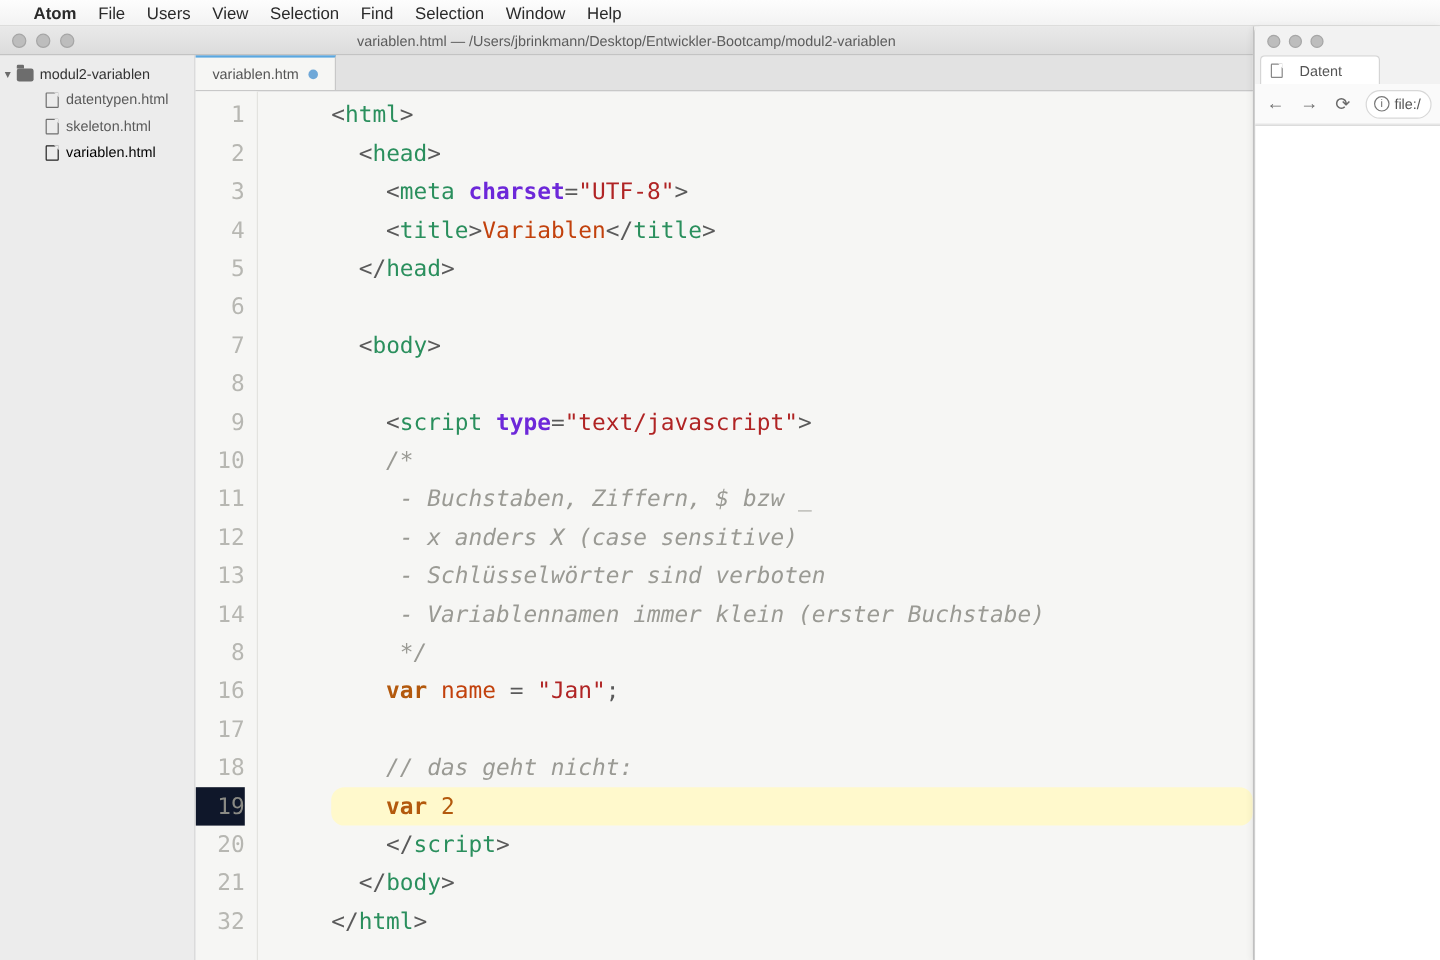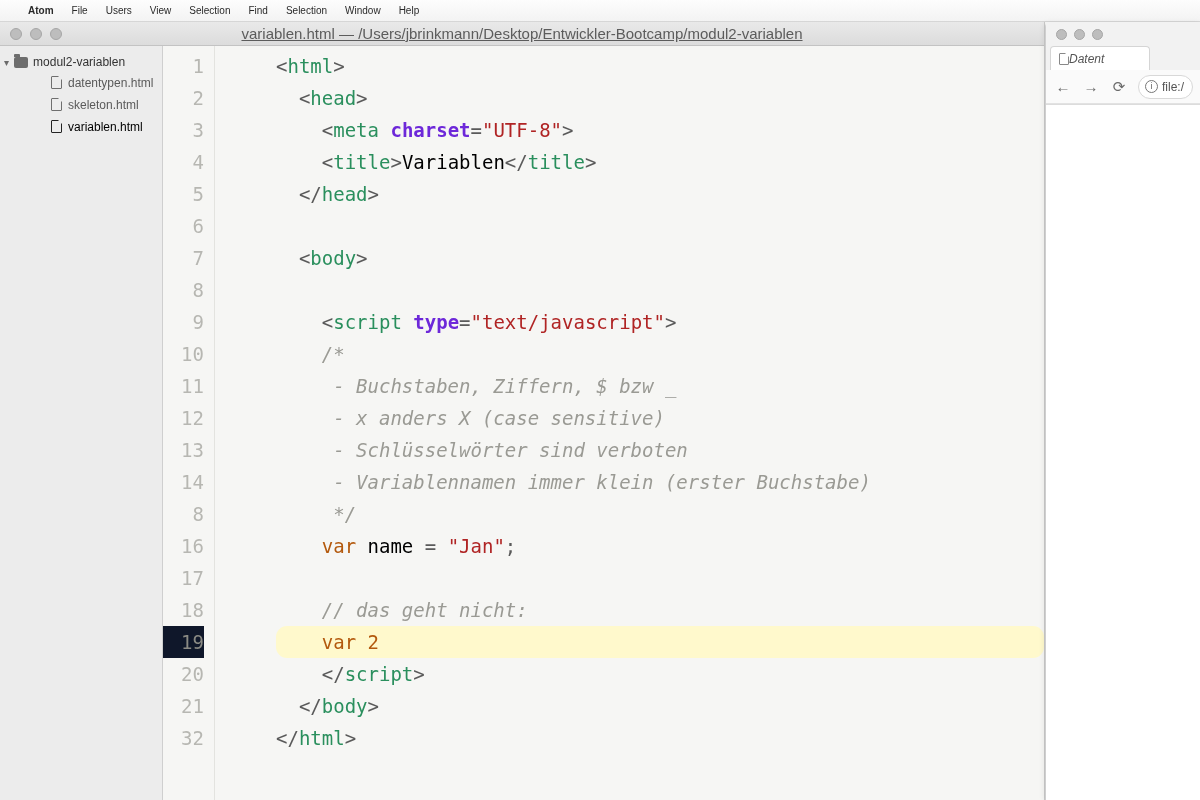--- a/index.html
+++ b/index.html
@@ -7,21 +7,21 @@
   body { background: #f7f7f5; }
 
   
   .mac-menubar {
     height: 22px;
     background: linear-gradient(#fdfdfd, #f3f3f3);
     border-bottom: 1px solid #d6d6d6;
     display: flex;
     align-items: center;
     padding: 0 10px;
-    font-size: 10px;
+    font-size: 14px;
     color: #2a2a2a;
     gap: 18px;
   }
   .mac-menubar .apple { font-size: 14px; }
   .mac-menubar .appname { font-weight: 600; }
 
   
   .atom-window {
     position: absolute;
     left: 0; top: 22px;
@@ -37,23 +37,22 @@
     border-bottom: 1px solid #c3c3c3;
     display: flex;
     align-items: center;
     position: relative;
   }
   .traffic-lights { display: flex; gap: 8px; padding-left: 10px; }
   .tl { width: 12px; height: 12px; border-radius: 50%; background: #bdbdbd; border: 1px solid #a6a6a6; }
   .titlebar-title {
     position: absolute; left: 0; right: 0;
     text-align: center;
-    font-size: 15px; color: #5c5c5c;
+    font-size: 12px; color: #5c5c5c;
     pointer-events: none;
-    text-decoration: underline;
   }
 
   .atom-body { flex: 1; display: flex; min-height: 0; }
 
   
   .sidebar {
     width: 163px;
     background: #ececec;
     border-right: 1px solid #cfcfcf;
     padding-top: 6px;
@@ -62,24 +61,23 @@
   }
   .tree-root {
     display: flex; align-items: center; gap: 5px;
     padding: 3px 6px 3px 4px;
     color: #333;
   }
   .tree-root .disclosure { font-size: 10px; color: #6b6b6b; }
   .folder-icon { width: 14px; height: 11px; background: #6d6d6d; border-radius: 2px; position: relative; }
   .folder-icon::before { content:""; position:absolute; top:-3px; left:0; width:6px; height:3px; background:#6d6d6d; border-radius:1px 1px 0 0; }
   .tree-file {
-    display: flex; align-items: flex-start; gap: 6px;
+    display: flex; align-items: center; gap: 6px;
     padding: 4px 6px 4px 38px;
     color: #5a5a5a;
-    margin-left: 13px;
   }
   .tree-file.active { color: #000000; }
   .file-icon {
     width: 11px; height: 13px;
     border: 1px solid currentColor;
     border-radius: 1px;
     position: relative;
     opacity: .85;
   }
   .file-icon::after{
@@ -129,23 +127,23 @@
     position: relative;
   }
   .code .line { height: 32px; margin-left: 47px; }
   .code .line.hl { background: #fff9cc; border-radius: 11px; }
 
   
   .pun  { color:#5a5a5a; }             
   .tagc { color:#2a8f5d; }             
   .attr { color:#6d28d9; font-weight:600; } 
   .str  { color:#b02424; }             
-  .kw   { color:#b3590d; font-weight:400;text-align:right; } 
+  .kw   { color:#b3590d; font-weight:700;text-align:right; } 
   .num  { color:#b3590d; }
-  .txt  { color:#000000; }
+  .txt  { color:#c2410c; }
   .cmt  { color:#9a9a94; font-style: italic; }
 
   
   .browser {
     position:absolute; top:22px; right:-1px; width:156px; height:778px;
     background:#fff;
     border-left:1px solid #cfcfcf;
     box-shadow: -2px 0 5px rgba(0,0,0,.06);
     display:flex; flex-direction:column;
     border-top-left-radius: 5px;
@@ -154,24 +152,23 @@
     background:#f2f2f2;
     border-bottom:1px solid #dcdcdc;
   }
   .browser-tl { display:flex; gap:7px; padding:7px 0 4px 10px; }
   .browser-tl .tl { width:11px; height:11px; }
   .browser-tabrow { display:flex; align-items:flex-end; padding:0 0 0 4px; height:26px; }
   .browser-tab {
     background:#fff; border:1px solid #d5d5d5; border-bottom:none;
     border-radius: 4px 4px 0 0;
     height: 24px;
-    display:flex; align-items:center; gap:0;
+    display:flex; align-items:center; gap:14px;
     padding: 0 8px; font-size:12px; color:#555;
     min-width: 100px;
-    font-style: italic;
   }
   .doc-icon { width:10px; height:12px; border:1px solid #888; border-radius:1px; position:relative; }
   .doc-icon::after{ content:""; position:absolute; right:-1px; top:-1px; border-top:4px solid #fff; border-left:4px solid transparent; }
   .browser-toolbar {
     height:34px; background:#fafafa; border-bottom:1px solid #e2e2e2;
     display:flex; align-items:center; gap:10px; padding:0 8px;
     font-size:15px; color:#6a6a6a;
   }
   .nav-arrow, .reload { width:18px; text-align:center; color:#6a6a6a; }
   .omnibox {
@@ -225,20 +222,26 @@
             <span>skeleton.html</span>
           </div>
           <div class="tree-file active">
             <span class="file-icon"></span>
             <span>variablen.html</span>
           </div>
         </div>
     </div>
 
     <div class="editor-pane">
+      <div class="tab-bar">
+        <div class="tab">
+          <span>variablen.htm</span>
+          <span class="mod-dot"></span>
+        </div>
+      </div>
       <div class="editor">
         <div class="gutter" id="gutter">
             <div>1</div>
             <div>2</div>
             <div>3</div>
             <div>4</div>
             <div>5</div>
             <div>6</div>
             <div>7</div>
             <div>8</div>

